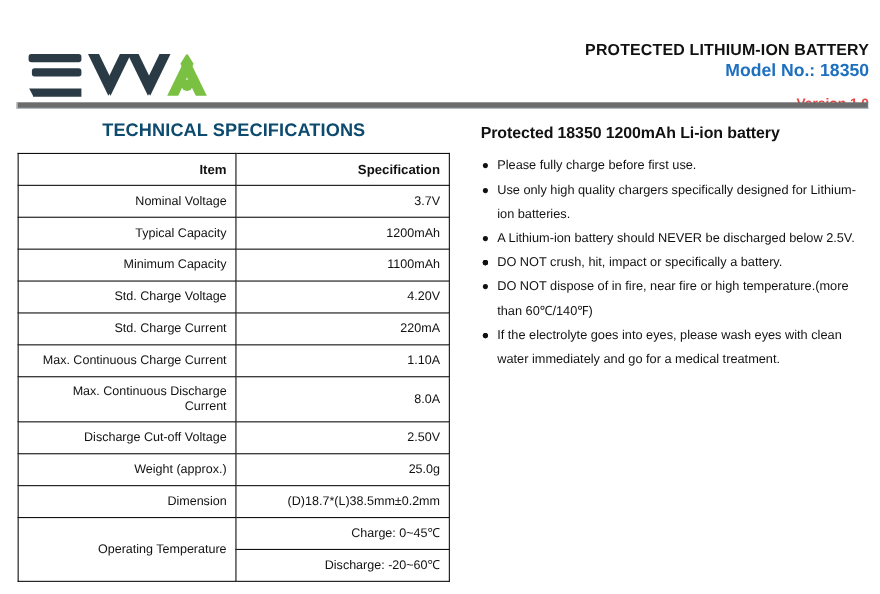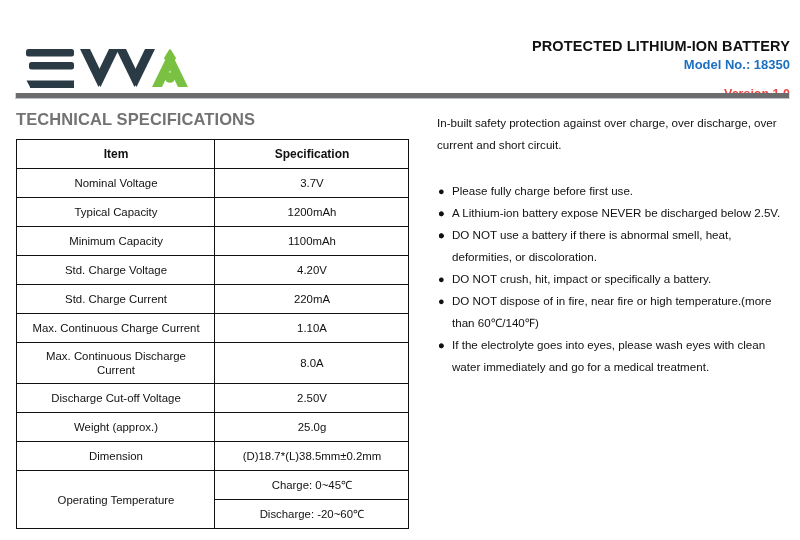--- a/index.html
+++ b/index.html
@@ -36,21 +36,21 @@
   }
   #doc-title {
     font-size: 14.5px;
     font-weight: bold;
     letter-spacing: 0.15px;
     color: #111111;
     line-height: 17px;
     white-space: nowrap;
   }
   #model-no {
-    font-size: 13px;
+    font-size: 16px;
     font-weight: bold;
     color: #1d6fc0;
     line-height: 17px;
     margin-top: 1px;
     white-space: nowrap;
   }
   #version {
     font-size: 12.5px;
     font-weight: bold;
     color: #ef4444;
@@ -74,35 +74,36 @@
   
   #left-col {
     position: absolute;
     left: 16px;
     top: 110px;
     width: 393px;
   }
   #specs-heading {
     font-size: 16.5px;
     font-weight: bold;
-    color: #737373;
+    color: #0c4a6e;
     margin: 0 0 10px 0;
     letter-spacing: 0.1px;
+    text-align: center;
   }
   #specs-table {
     border-collapse: collapse;
     width: 392px;
     table-layout: fixed;
     border: 1.6px solid #111;
   }
   #specs-table td, #specs-table th {
     border: 1px solid #111;
     padding: 6px 8px 6px 9px;
     font-size: 11.4px;
-    text-align: center;
+    text-align: right;
     vertical-align: middle;
     line-height: 14px;
     height: 29px;
   }
   #specs-table th {
     font-weight: bold;
     font-size: 12px;
   }
   #specs-table col.c-item { width: 198px; }
   #specs-table col.c-spec { width: 194px; }
@@ -250,27 +251,27 @@
           <td class="sub-cell">Charge: 0~45℃</td>
         </tr>
         <tr>
           <td class="sub-cell">Discharge: -20~60℃</td>
         </tr>
       </tbody>
   </table>
 </div>
 
 <div id="right-col">
-  <p id="intro">In-built safety protection against over charge, over discharge, over current and short circuit.</p>
+  <h2 id="product-title">Protected 18350 1200mAh Li-ion battery</h2>
   <ul id="cautions-list">
 
   <li><span class="bullet">●</span><span>Please fully charge before first use.</span></li>
-      <li><span class="bullet">●</span></li>
-      <li><span class="bullet">●</span><span>A Lithium-ion battery expose NEVER be discharged below 2.5V.</span></li>
-      <li><span class="bullet">●</span></li>
-      <li><span class="bullet">●</span></li>
-      <li><span class="bullet">●</span><span>DO NOT use a battery if there is abnormal smell, heat, deformities, or discoloration.</span></li>
+      <li><span class="bullet">●</span><span>Use only high quality chargers specifically designed for Lithium-ion batteries.</span></li>
+      <li><span class="bullet">●</span><span>A Lithium-ion battery should NEVER be discharged below 2.5V.</span></li>
+      <li><span class="bullet">●</span></li>
+      <li><span class="bullet">●</span></li>
+      <li><span class="bullet">●</span></li>
       <li><span class="bullet">●</span><span>DO NOT crush, hit, impact or specifically a battery.</span></li>
       <li><span class="bullet">●</span><span>DO NOT dispose of in fire, near fire or high temperature.(more than 60℃/140℉)</span></li>
       <li><span class="bullet">●</span></li>
       <li><span class="bullet">●</span><span>If the electrolyte goes into eyes, please wash eyes with clean water immediately and go for a medical treatment.</span></li>
     </ul>
 </div>
 
 </body></html>

